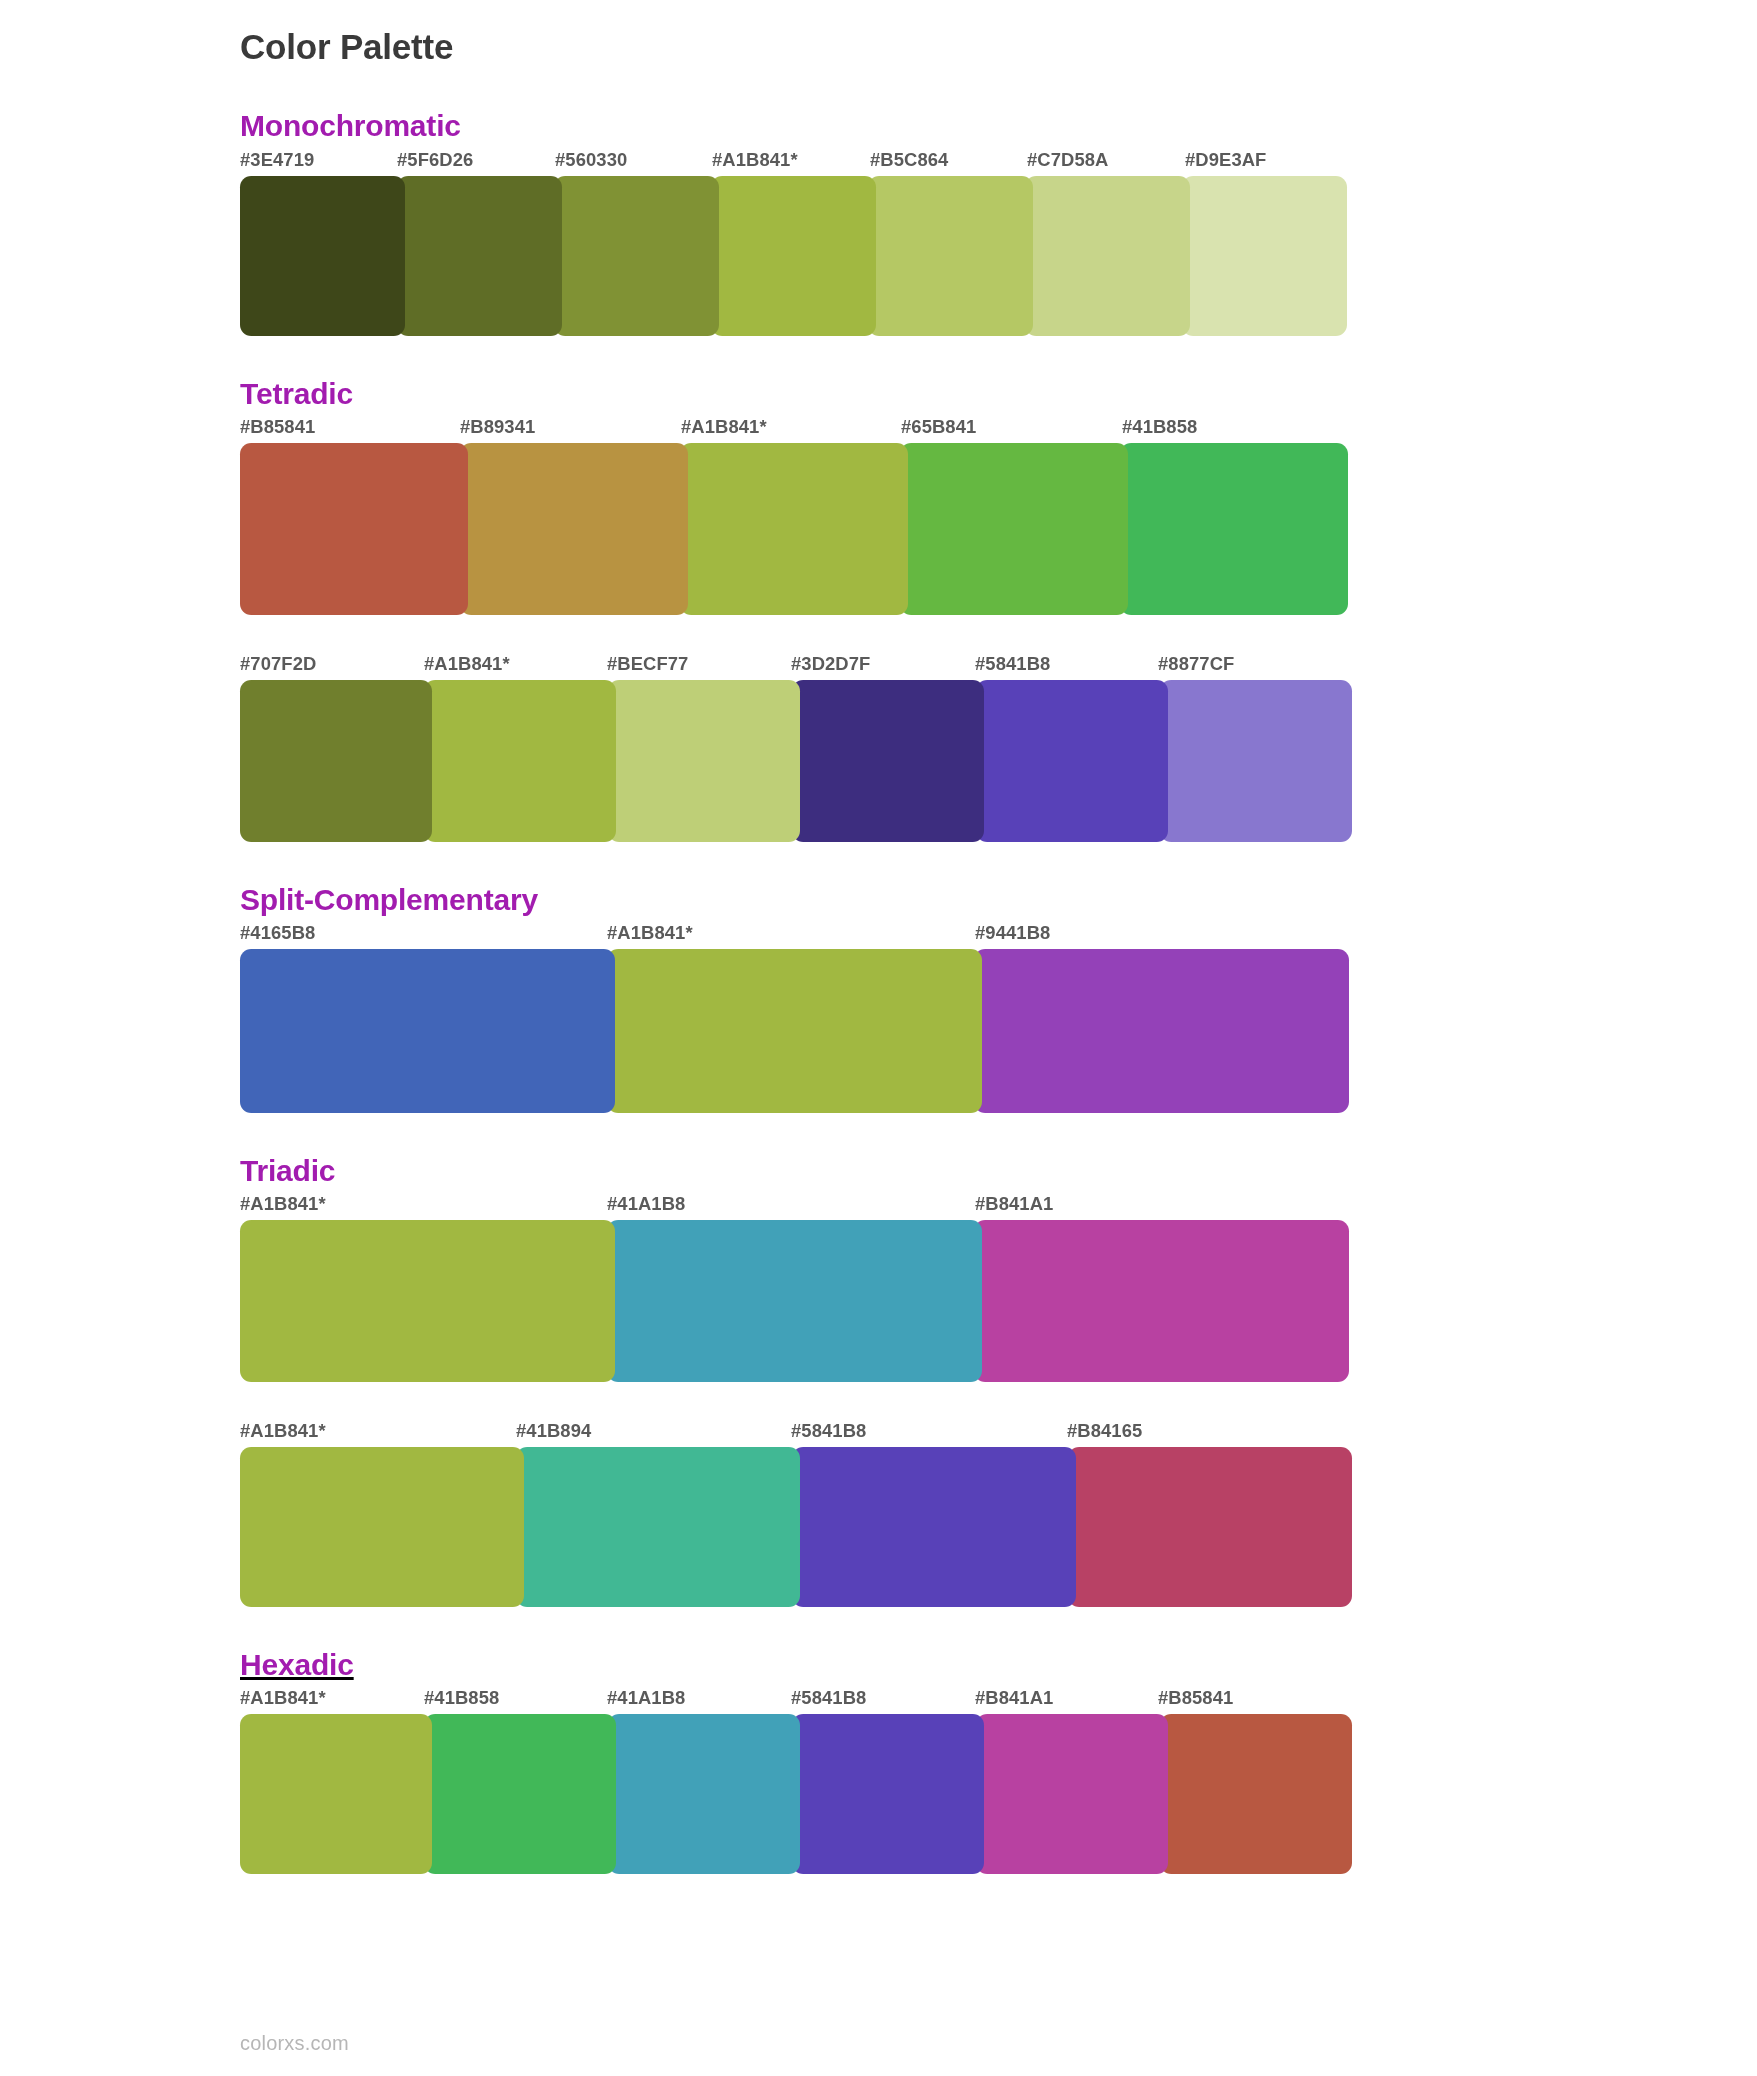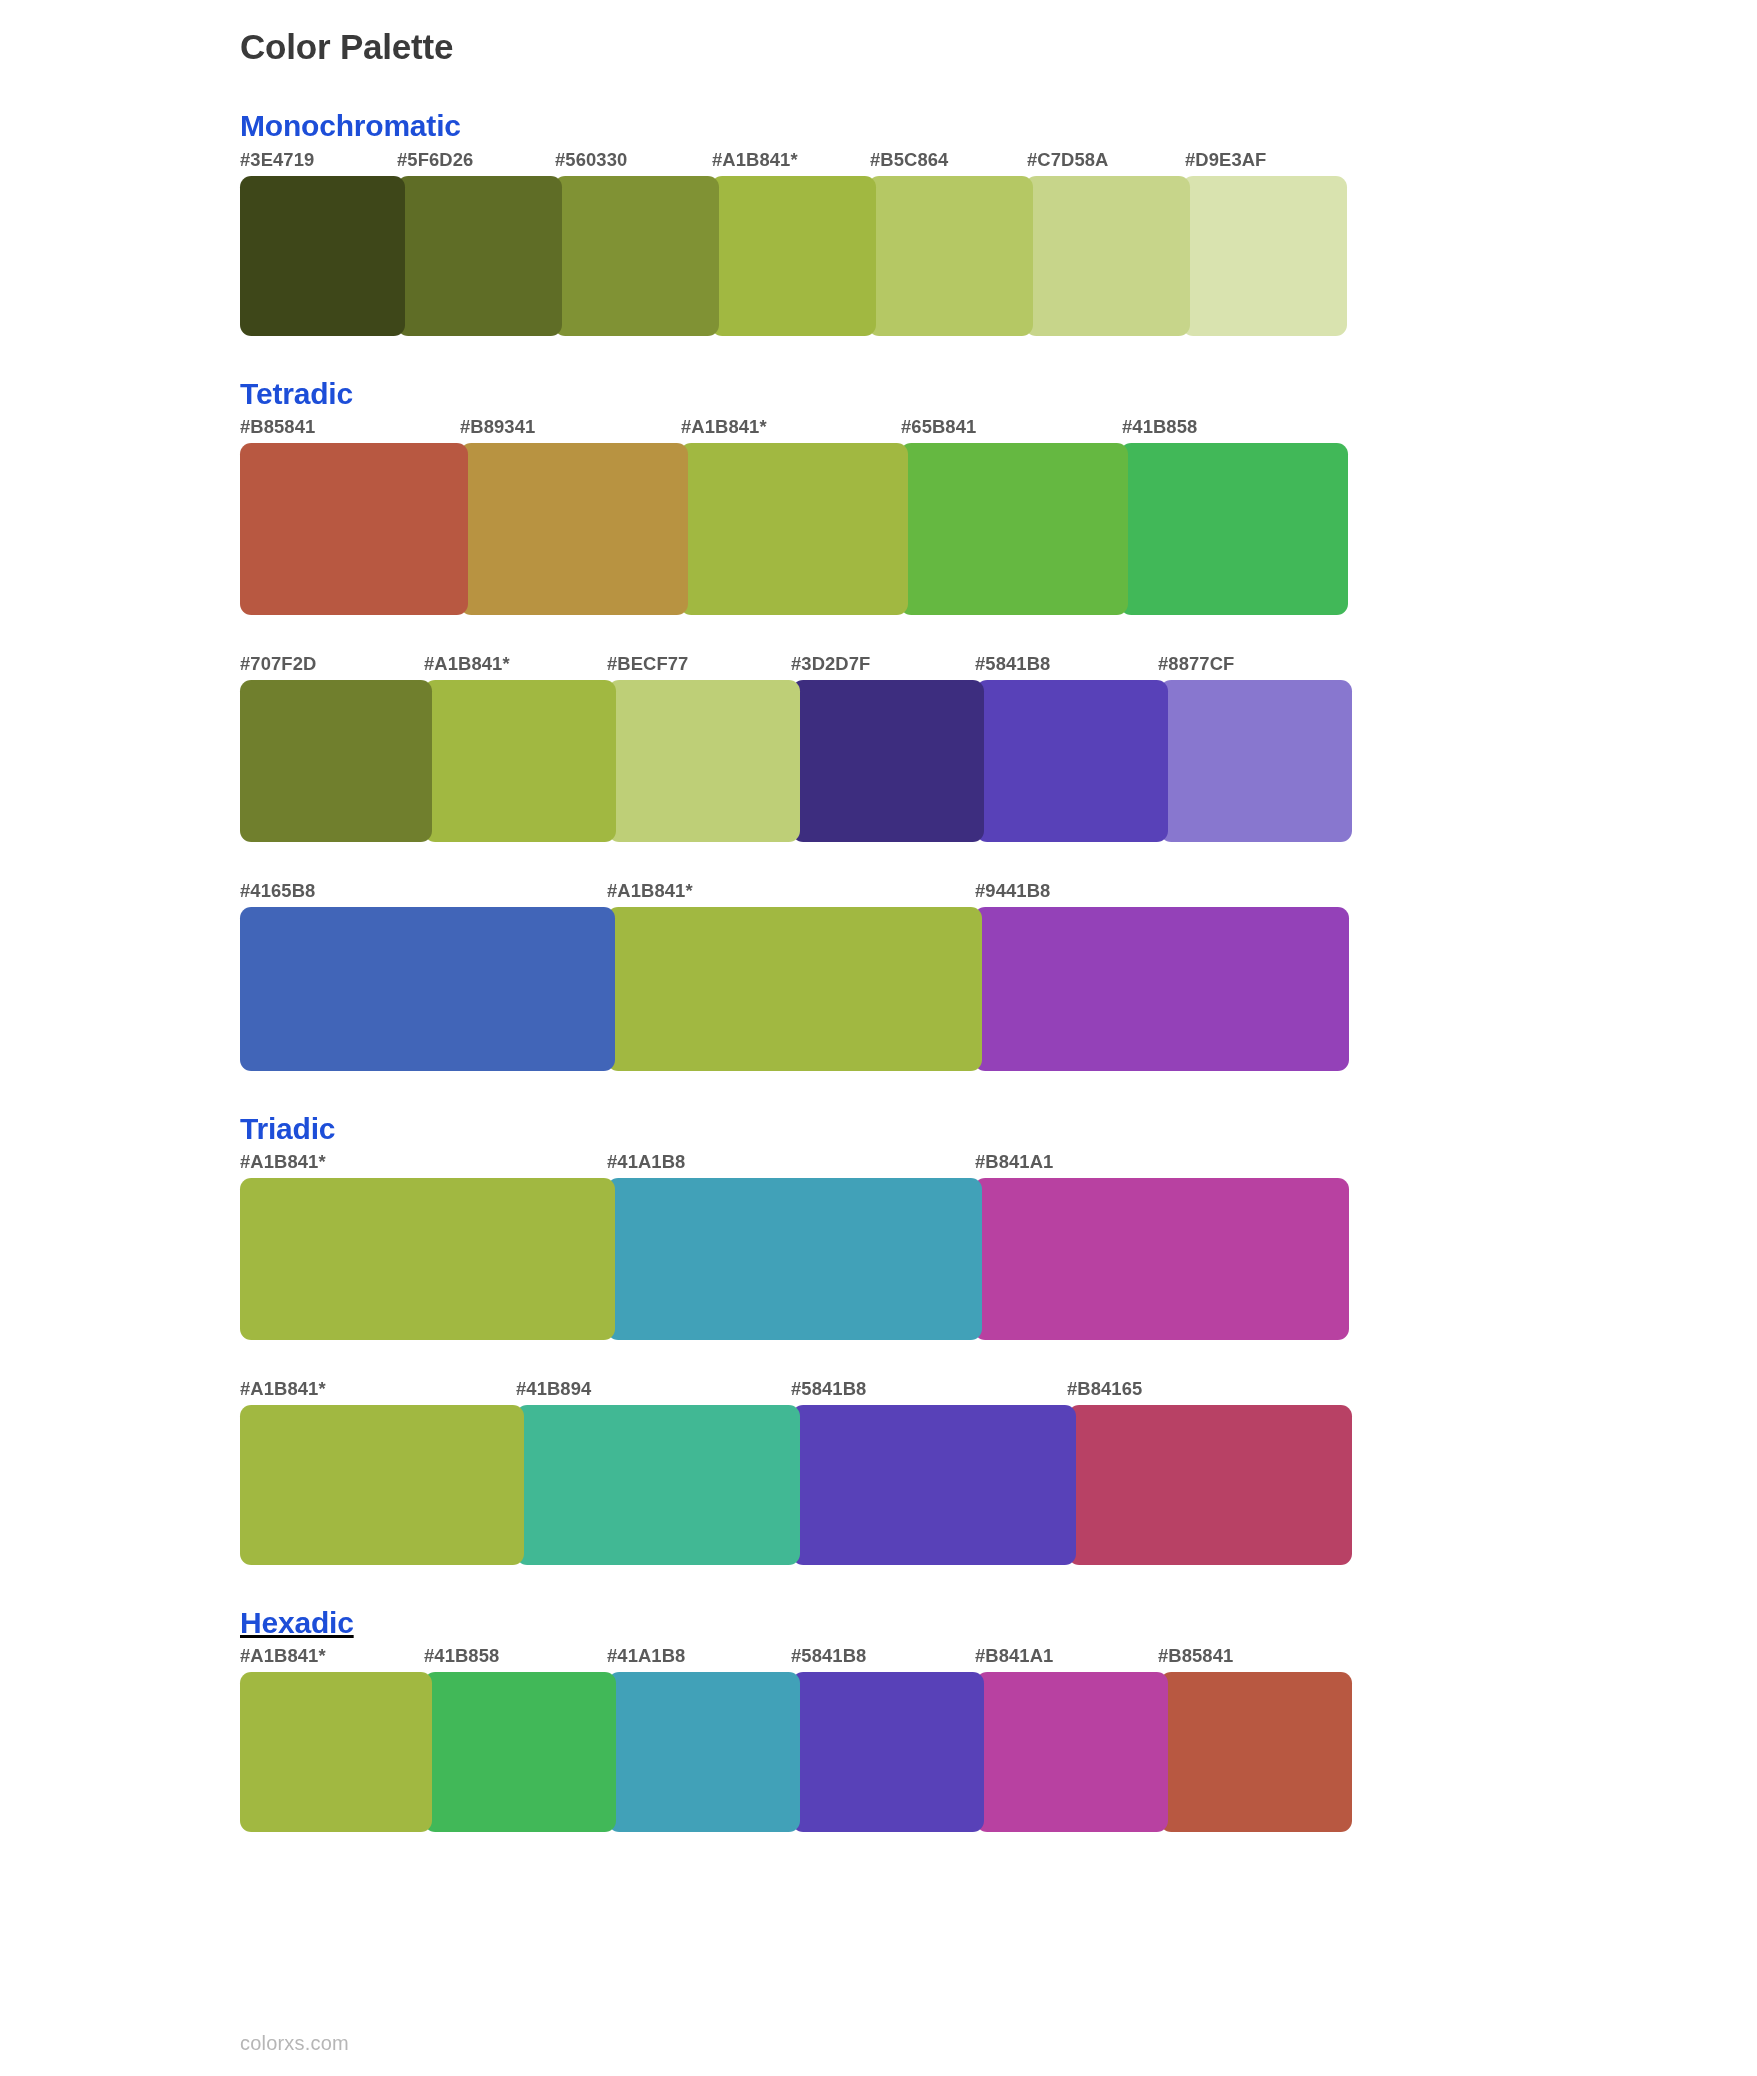--- a/index.html
+++ b/index.html
@@ -51,21 +51,21 @@
   }
 
   .section {
     padding-left: 240px;
     padding-right: 0;
   }
 
   .section-title {
     font-size: 30px;
     font-weight: 700;
-    color: #1d4ed8;
+    color: #a21caf;
     margin: 0 0 3.2px 0;
     letter-spacing: -0.2px;
     line-height: 1.3;
   }
 
   .swatch-labels {
     position: relative;
     height: 27px;
   }
   .swatch-label {
@@ -159,20 +159,21 @@
         <div class="swatch-row" style="height: 162px; width: 1102px;">
           <div class="swatch" title="#707F2D" style="background: rgb(112, 127, 45); width: 192px; margin-left: 0px; z-index: 6;"></div>
           <div class="swatch" title="#A1B841*" style="background: rgb(161, 184, 65); width: 192px; margin-left: -8px; z-index: 5;"></div>
           <div class="swatch" title="#BECF77" style="background: rgb(190, 207, 119); width: 192px; margin-left: -8px; z-index: 4;"></div>
           <div class="swatch" title="#3D2D7F" style="background: rgb(61, 45, 127); width: 192px; margin-left: -8px; z-index: 3;"></div>
           <div class="swatch" title="#5841B8" style="background: rgb(88, 65, 184); width: 192px; margin-left: -8px; z-index: 2;"></div>
           <div class="swatch" title="#8877CF" style="background: rgb(136, 119, 207); width: 192px; margin-left: -8px; z-index: 1;"></div>
         </div>
       </div>
       <div class="section" style="margin-bottom: 38px;">
+        <div class="section-title">Split-Complementary</div>
         <div class="swatch-labels">
           <span class="swatch-label" style="left: 0px;">#4165B8</span>
           <span class="swatch-label" style="left: 367px;">#A1B841*</span>
           <span class="swatch-label" style="left: 735px;">#9441B8</span>
         </div>
         <div class="swatch-row" style="height: 164px; width: 1102px;">
           <div class="swatch" title="#4165B8" style="background: rgb(65, 101, 184); width: 375px; margin-left: 0px; z-index: 3;"></div>
           <div class="swatch" title="#A1B841*" style="background: rgb(161, 184, 65); width: 375px; margin-left: -8px; z-index: 2;"></div>
           <div class="swatch" title="#9441B8" style="background: rgb(148, 65, 184); width: 375px; margin-left: -8px; z-index: 1;"></div>
         </div>

